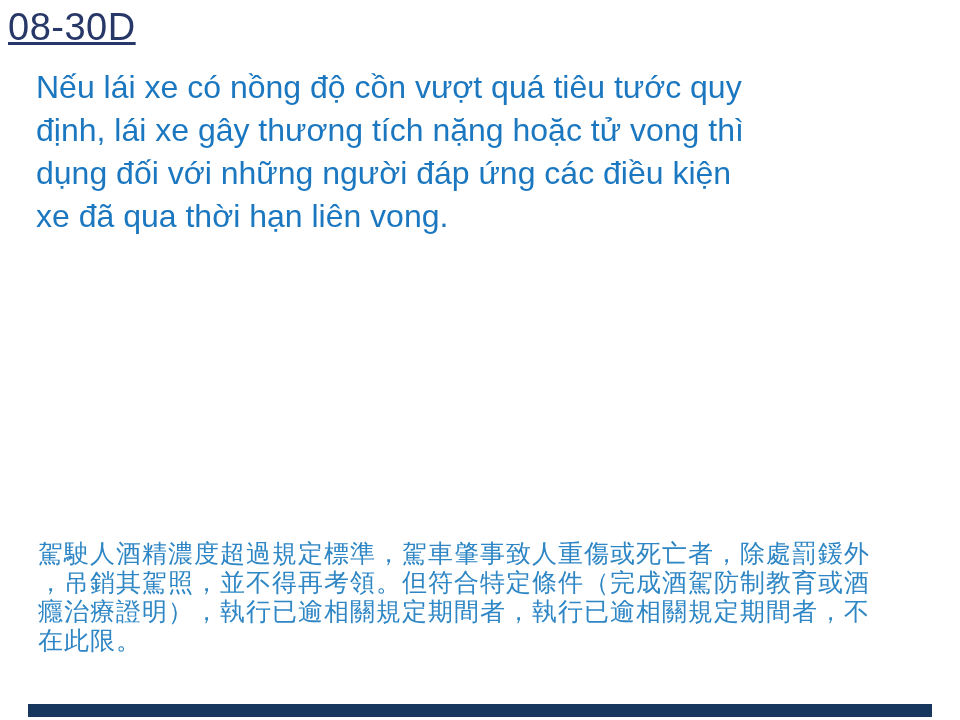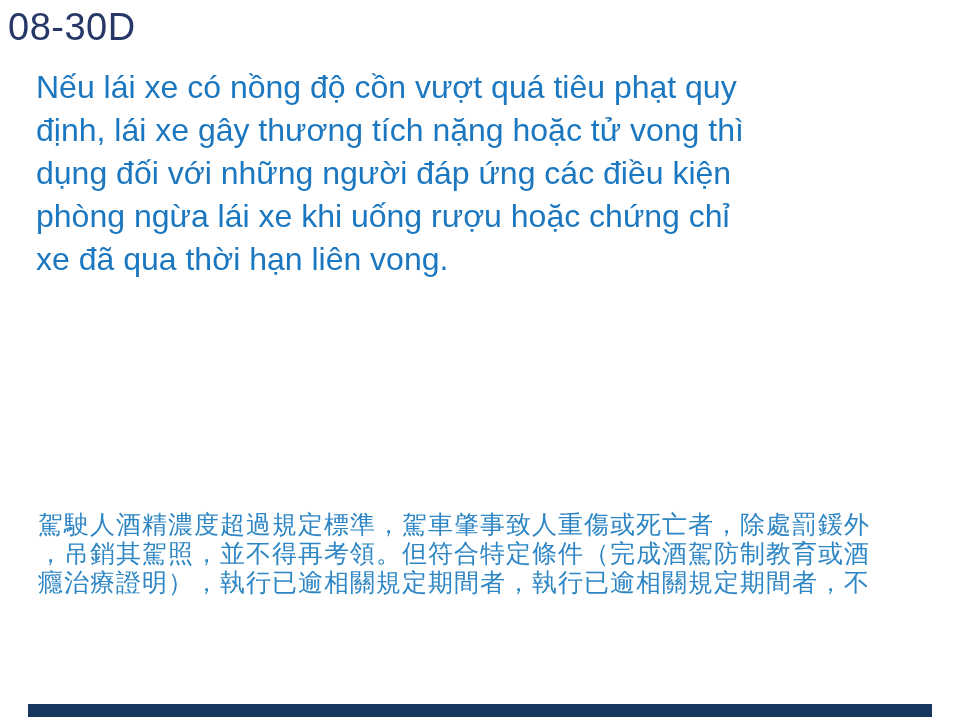--- a/index.html
+++ b/index.html
@@ -20,36 +20,37 @@
     font-family: "Liberation Sans", sans-serif;
   }
   .slide-id {
     position: absolute;
     left: 8px;
     top: 6px;
     font-size: 38px;
     font-weight: 400;
     letter-spacing: 0.5px;
     color: var(--header-text);
+    text-decoration: underline;
   }
   .viet-paragraph {
     position: absolute;
     left: 36px;
     top: 66px;
     width: 900px;
     color: var(--vietnamese-text);
     font-size: 32px;
     line-height: 43px;
     font-weight: 400;
   }
   .viet-paragraph .text-line { white-space: nowrap; height: 43px; }
   .cn-paragraph {
     position: absolute;
     left: 38px;
-    top: 510px;
+    top: 539px;
     width: 900px;
     color: var(--chinese-text);
     font-size: 25px;
     line-height: 29px;
     letter-spacing: 1px;
     font-weight: 400;
   }
   .cn-paragraph .text-line { white-space: nowrap; height: 29px; }
   .footer-bar {
     position: absolute;
@@ -61,28 +62,28 @@
   }
 </style>
 </head>
 <body>
 
 <div class="slide">
 
   <div class="slide-id">08-30D</div>
 
   <div class="viet-paragraph">
-    <div class="text-line">Nếu lái xe có nồng độ cồn vượt quá tiêu phạt quy</div>
+    <div class="text-line">Nếu lái xe có nồng độ cồn vượt quá tiêu tước quy</div>
     <div class="text-line">định, lái xe gây thương tích nặng hoặc tử vong thì</div>
     <div class="text-line">dụng đối với những người đáp ứng các điều kiện</div>
-    <div class="text-line">phòng ngừa lái xe khi uống rượu hoặc chứng chỉ</div>
     <div class="text-line">xe đã qua thời hạn liên vong.</div>
   </div>
 
   <div class="cn-paragraph">
     <div class="text-line">駕駛人酒精濃度超過規定標準，駕車肇事致人重傷或死亡者，除處罰鍰外</div>
     <div class="text-line">，吊銷其駕照，並不得再考領。但符合特定條件（完成酒駕防制教育或酒</div>
     <div class="text-line">癮治療證明），執行已逾相關規定期間者，執行已逾相關規定期間者，不</div>
+    <div class="text-line">在此限。</div>
   </div>
 
   <div class="footer-bar"></div>
 
 </div>
 
 </body></html>

